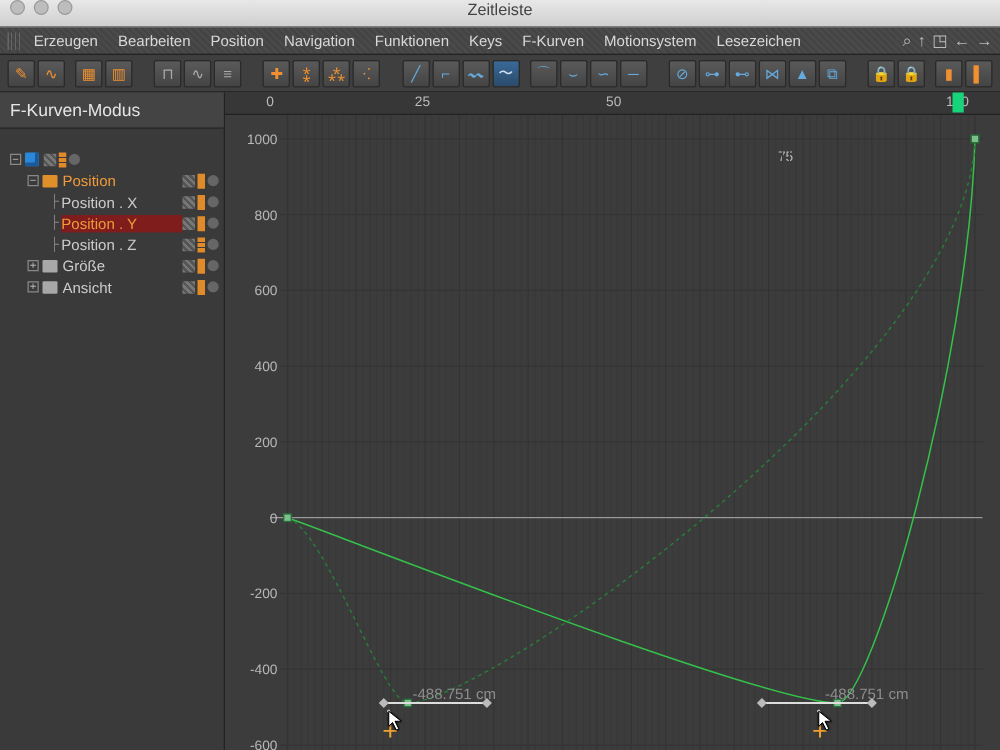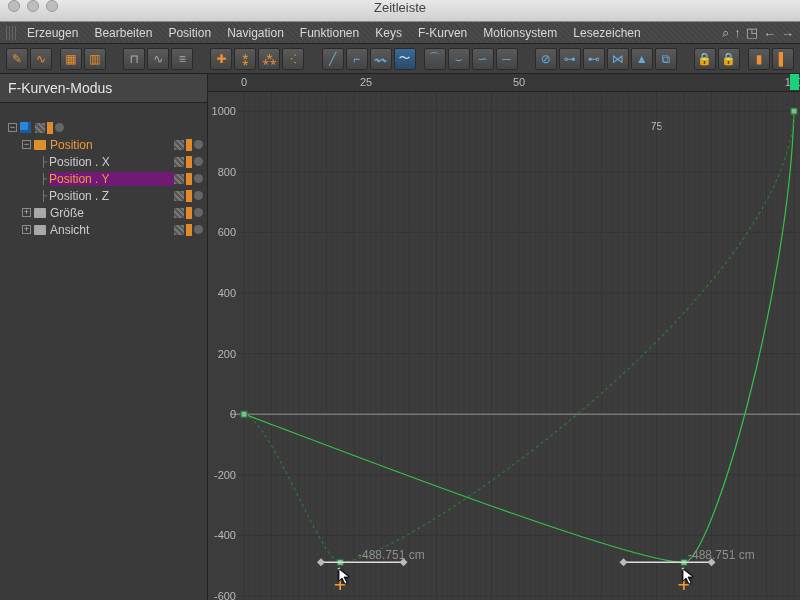--- a/index.html
+++ b/index.html
@@ -24,21 +24,21 @@
   .tb-btn { width: 22px; height: 22px; background: linear-gradient(#5a5a5a,#444); border: 1px solid #2a2a2a; border-radius: 2px; display: flex; align-items: center; justify-content: center; font-size: 12px; color: #e0a04a; cursor: pointer; }
   .tb-btn.orange { color: #f09030; }
   .tb-btn.blue { background: linear-gradient(#3a6a9a,#2a4a6a); color: #cde; }
   .tb-btn.cyan { color: #6ad; }
   .tb-btn.grey { color: #aaa; }
 
   
   .main { display: flex; height: calc(600px - 22px - 22px - 30px); }
 
   
-  .sidebar { width: 208px; background: #3a3a3a; border-right: 1px solid #222; display: flex; flex-direction: column; }
+  .sidebar { width: 180px; background: #3a3a3a; border-right: 1px solid #222; display: flex; flex-direction: column; }
   .sb-title { background: #444; color: #e5e5e5; font-size: 14px; padding: 6px 8px; border-bottom: 1px solid #222; font-weight: 500; }
   .tree { padding: 16px 0 0 0; font-size: 12px; }
   .row { display: flex; align-items: center; height: 17px; padding-right: 4px; }
   .row .label { flex: 1; white-space: nowrap; overflow: hidden; }
   .row .badges { display: flex; gap: 2px; align-items: center; }
   .badge { width: 10px; height: 10px; }
   .badge.stripe { background: repeating-linear-gradient(45deg,#777 0 2px,#555 2px 4px); }
   .dotsCol { width: 6px; height: 12px; background: linear-gradient(#e08a2a 33%, transparent 33% 34%, #e08a2a 34% 66%, transparent 66% 67%, #e08a2a 67%); }
   .circ { width: 9px; height: 9px; border-radius: 50%; background: #666; }
   .lvl1 { padding-left: 8px; }
@@ -169,21 +169,21 @@
           <span class="tick">├</span>
           <span class="label " style="">Position . X</span>
           <span class="badges">
             <span class="badge stripe"></span>
             <span class="dotsCol"></span>
             <span class="circ"></span>
           </span>
         </div>
         <div class="row lvl3">
           <span class="tick">├</span>
-          <span class="label orange-txt" style="background:#701a75;">Position . Y</span>
+          <span class="label orange-txt" style="background:#7f1d1d;">Position . Y</span>
           <span class="badges">
             <span class="badge stripe"></span>
             <span class="dotsCol"></span>
             <span class="circ"></span>
           </span>
         </div>
         <div class="row lvl3">
           <span class="tick">├</span>
           <span class="label " style="">Position . Z</span>
           <span class="badges">

